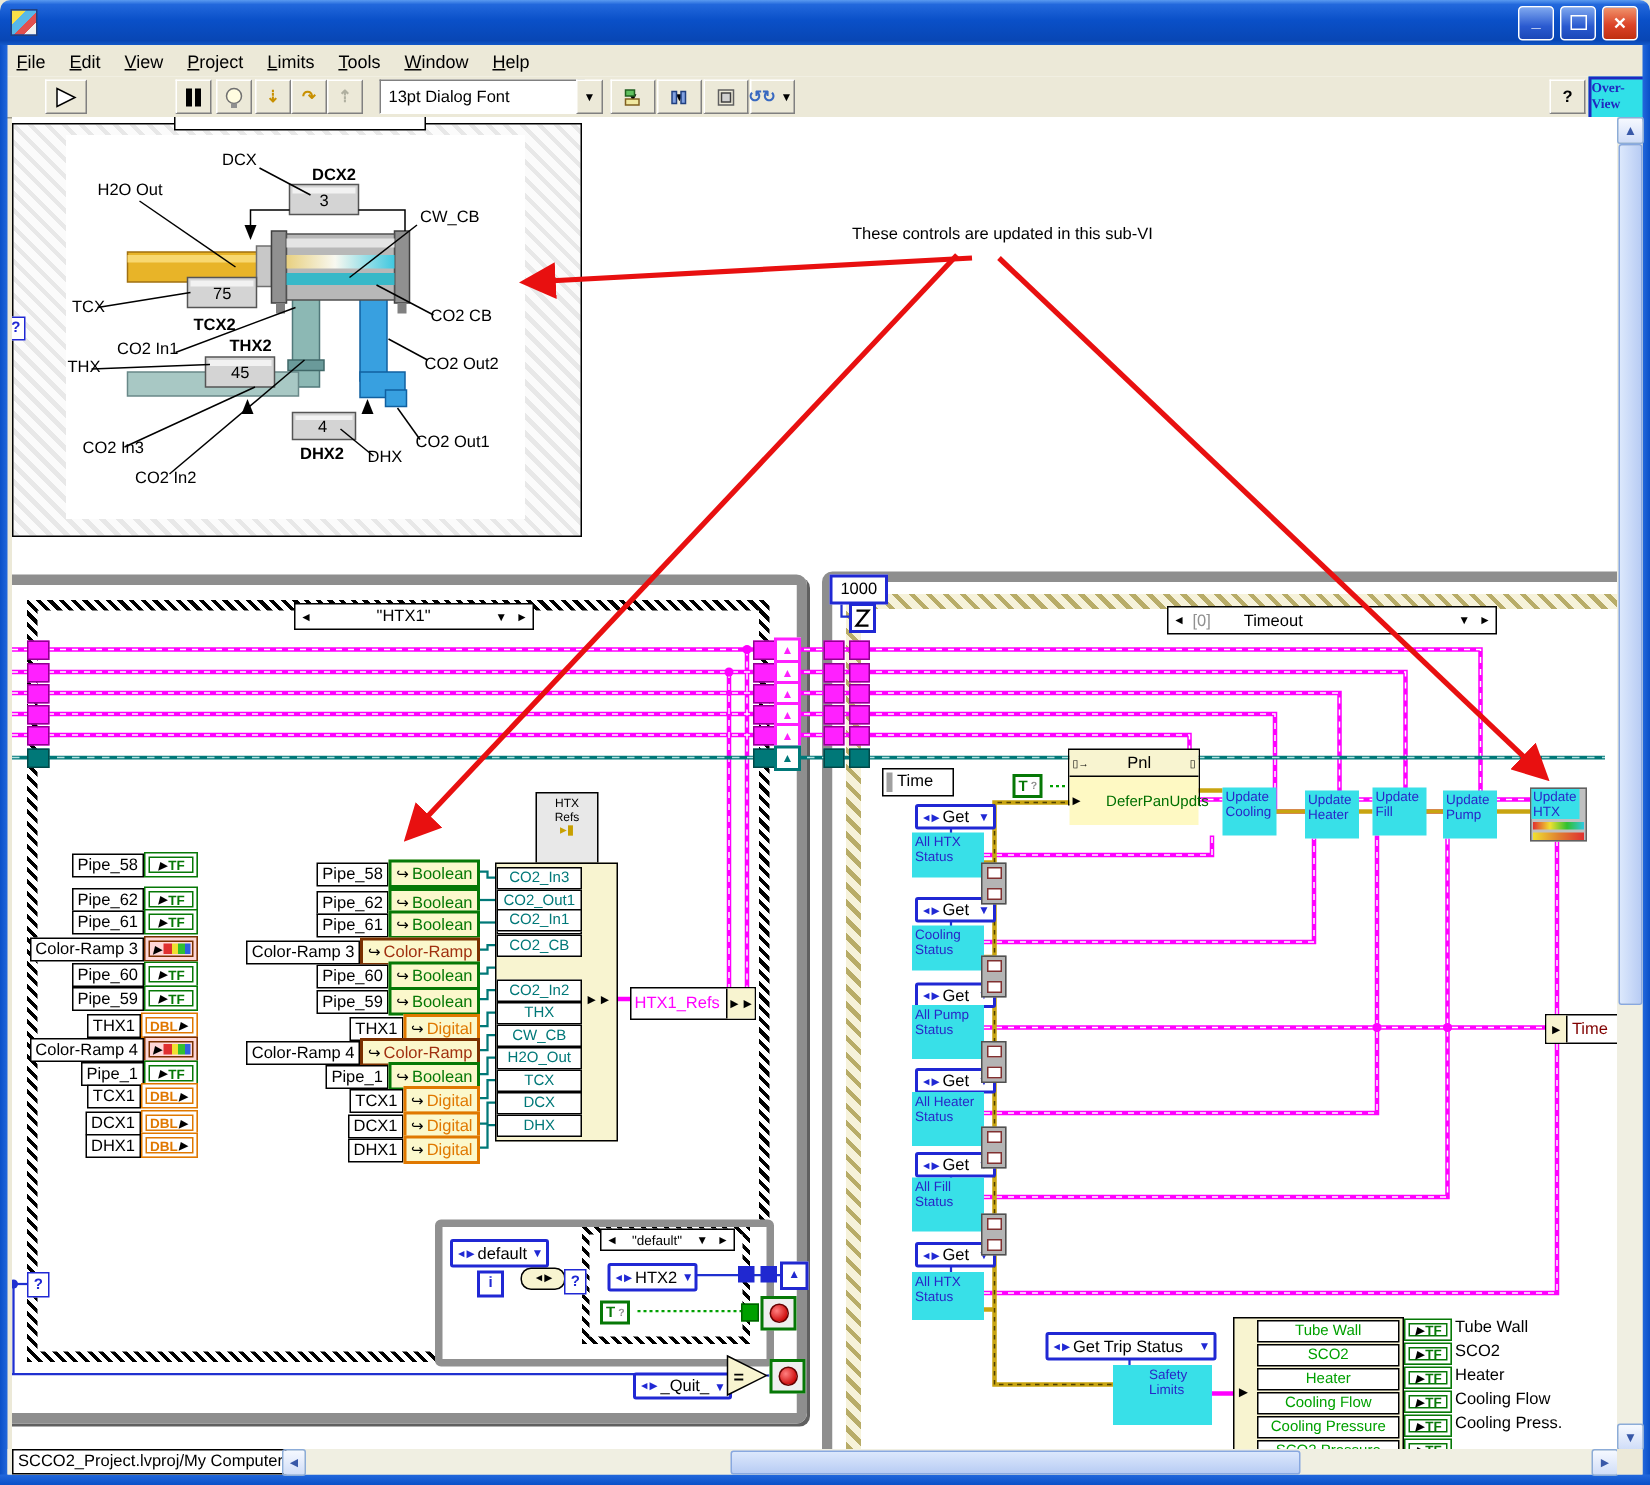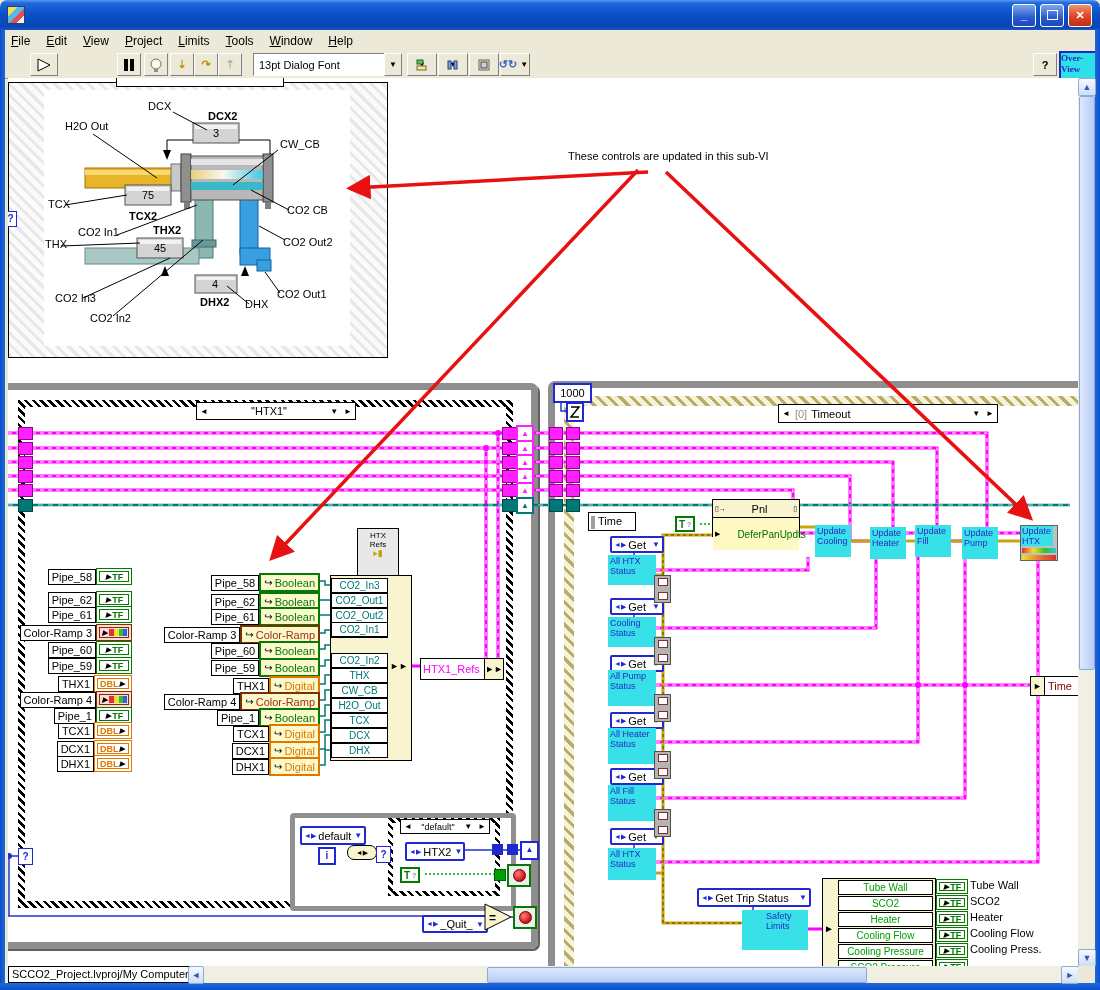--- a/index.html
+++ b/index.html
@@ -589,21 +589,21 @@
     <div class="w" style="left:349px;top:450px;width:40px;height:44px;border:1px solid #000;background:#e8e8e8;font-size:8px;line-height:9px;text-align:center;padding-top:2px;">
       <span>HTX</span><br><span>Refs</span><br>
       <span style="color:#c8a000;font-size:9px;">▸▮</span>
     </div>
 
     <div class="w" style="left:322px;top:497px;width:80px;height:184px;border:1px solid #000;background:#f8f4d0;"></div>
     <div class="fld" style="left:323px;top:500px;width:55px;height:13px;">CO2_In3</div>
     <div class="fld" style="left:323px;top:515px;width:55px;height:13px;">CO2_Out1</div>
     <div class="fld" style="left:323px;top:530px;width:55px;height:13px;">CO2_Out2</div>
     <div class="fld" style="left:323px;top:545px;width:55px;height:13px;">CO2_CB</div>
-    <div class="fld" style="left:323px;top:544px;width:55px;height:13px;">CO2_In1</div>
+    <div class="fld" style="left:323px;top:528px;width:55px;height:13px;">CO2_In1</div>
     <div class="fld" style="left:323px;top:575px;width:55px;height:13px;">CO2_In2</div>
     <div class="fld" style="left:323px;top:590px;width:55px;height:13px;">THX</div>
     <div class="fld" style="left:323px;top:605px;width:55px;height:13px;">CW_CB</div>
     <div class="fld" style="left:323px;top:620px;width:55px;height:13px;">H2O_Out</div>
     <div class="fld" style="left:323px;top:635px;width:55px;height:13px;">TCX</div>
     <div class="fld" style="left:323px;top:650px;width:55px;height:13px;">DCX</div>
     <div class="fld" style="left:323px;top:665px;width:55px;height:13px;">DHX</div>
     <div class="w" style="left:382px;top:582px;width:18px;height:12px;color:#000;font-size:9px;line-height:12px;">►►</div>
 
     <div class="w" style="left:412px;top:580px;width:82px;height:20px;border:1px solid #000;background:#fff;display:flex;align-items:center;">
@@ -656,21 +656,21 @@
       </div>
 
     <div class="w" style="left:545px;top:305px;width:35px;height:16px;border:2px solid #2028d4;background:#fff;text-align:center;font-size:11px;line-height:16px;">1000</div>
     <svg class="w" style="left:559px;top:325px;" width="17" height="19">
       <rect x="0" y="0" width="16" height="18" fill="#fff" stroke="#2028d4" stroke-width="2"></rect>
       <path d="M4 4 h8 l-8 10 h8" stroke="#000" fill="none" stroke-width="1.5"></path>
     </svg>
     <div class="hdr w" style="left:770px;top:326px;width:218px;height:17px;">
       <span class="navarr">◄</span>
       <span style="color:#909090;padding-left:2px;">[0]</span>
-      <span style="padding-left:4px;flex:1;">Timeout</span>
+      <span style="padding-left:22px;flex:1;">Timeout</span>
       <span class="dd">▼</span>
       <span class="navarr">►</span>
     </div>
 
     <div class="w" style="left:580px;top:434px;width:46px;height:17px;border:1px solid #000;background:#fff;font-size:11px;line-height:17px;color:#000;">
       <span style="display:inline-block;width:4px;height:13px;background:#a0a0a0;margin:0 3px 0 2px;vertical-align:middle;"></span><span>Time</span>
     </div>
 
     <div class="w" style="left:704px;top:421px;width:86px;height:36px;border:1px solid #000;">
       <div style="height:17px;background:#f8f4d0;border-bottom:1px solid #000;display:flex;align-items:center;font-size:11px;">

